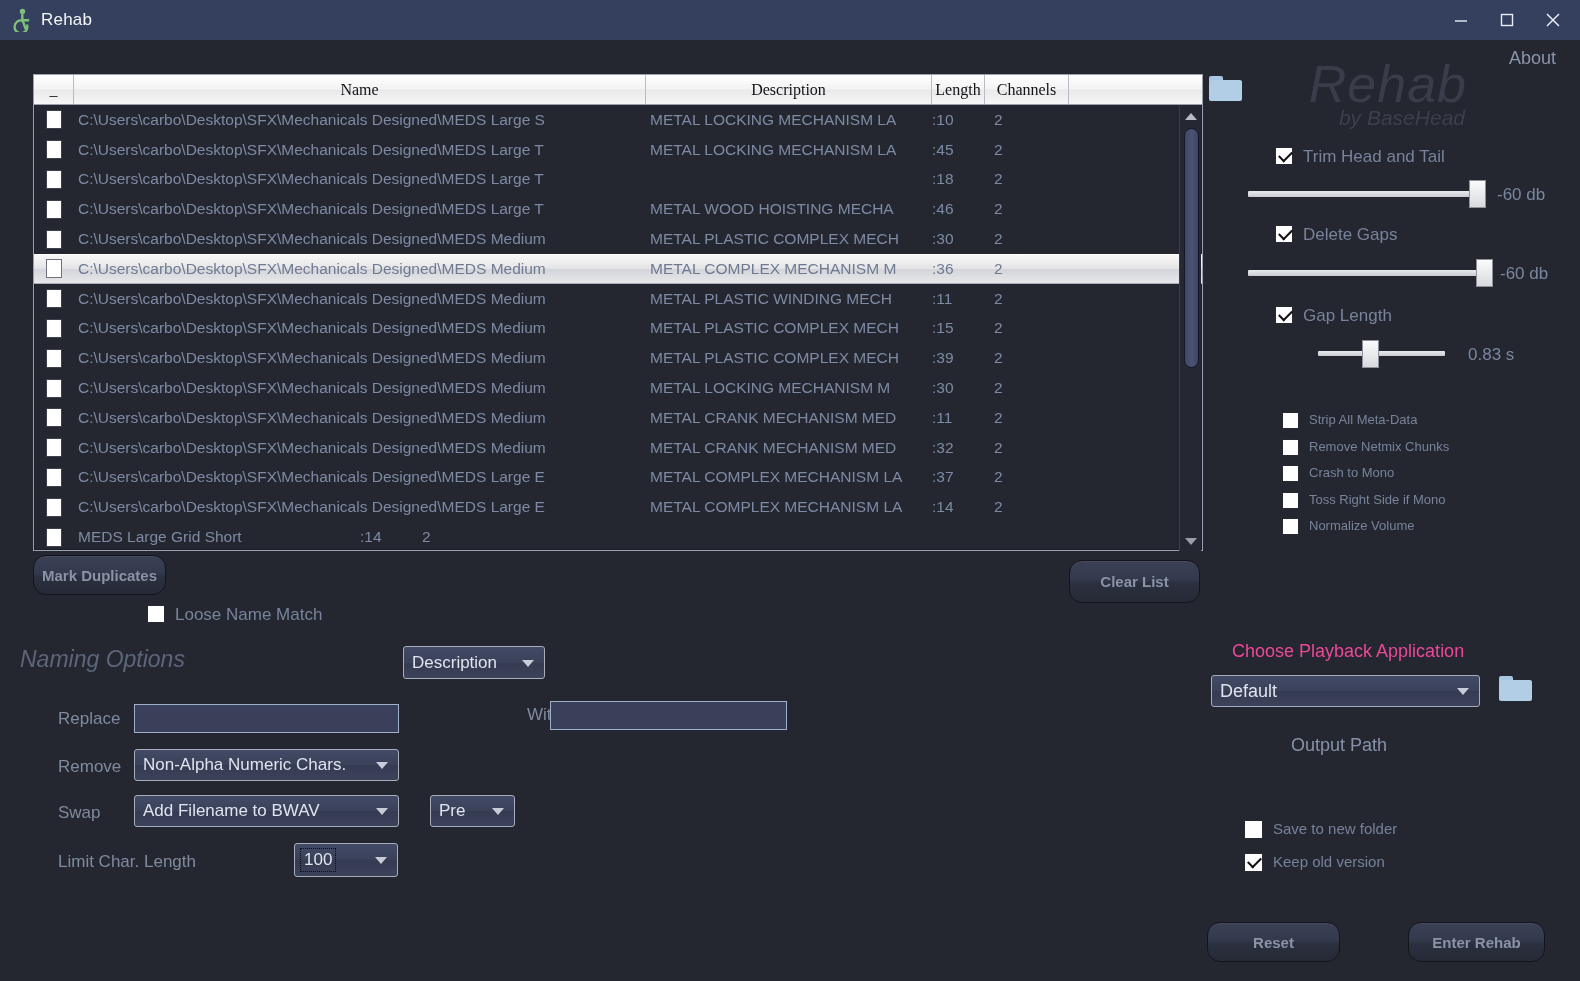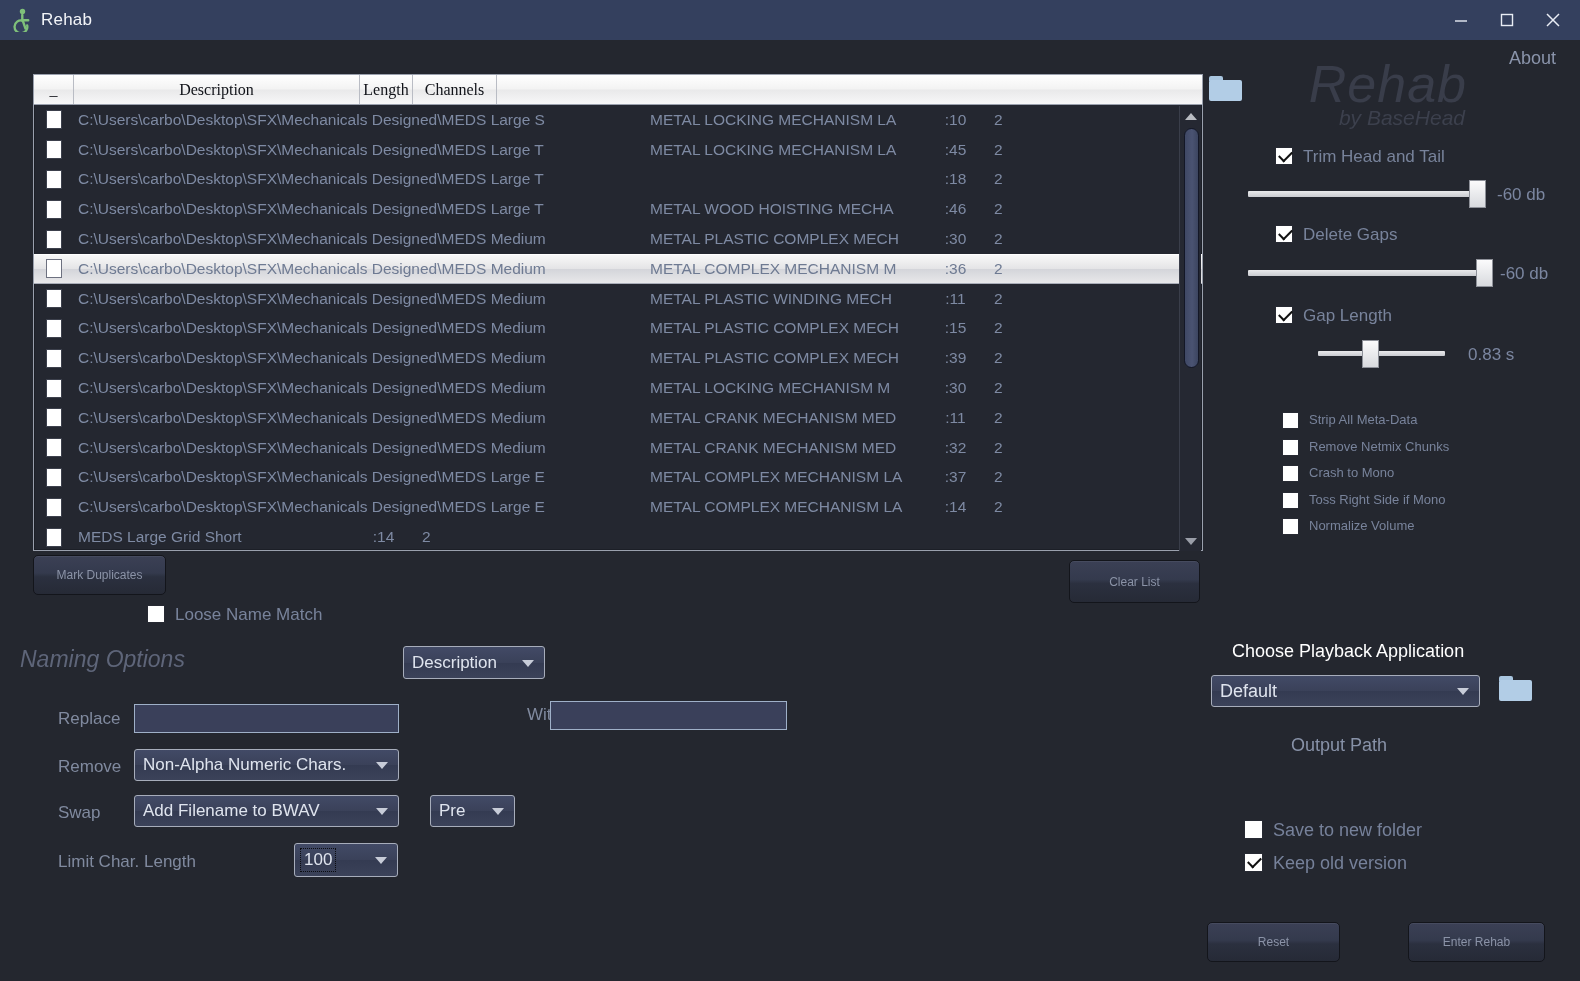--- a/index.html
+++ b/index.html
@@ -78,21 +78,21 @@
   }
   .row.selected .cb i { border: 1px solid #6d7180; }
   .cell-name {
     width: 572px; flex: none; overflow: hidden; text-overflow: clip;
     padding-left: 4px;
   }
   .cell-desc {
     width: 286px; flex: none; overflow: hidden; padding-left: 4px;
   }
   .cell-len {
-    width: 53px; flex: none; text-align: center; padding-right: 6px;
+    width: 53px; flex: none; text-align: left; padding-right: 6px;
   }
   .cell-ch {
     width: 84px; flex: none; padding-left: 9px;
   }
 
   
   #vscroll {
     position: absolute; right: 1px; top: 31px; width: 22px; height: 445px;
     background: #252832; border-left: 1px solid #3a3e4a;
   }
@@ -108,25 +108,26 @@
   #sb-thumb {
     position: absolute; left: 4px; top: 22px; width: 15px; height: 240px;
     background: linear-gradient(to right, #3f4865, #4a5372 55%, #3c4560);
     border: 1px solid #131727; border-radius: 8px;
   }
 
   
   .btn {
     background: linear-gradient(to bottom, #3b4055 0%, #343a4d 45%, #2b303f 55%, #262a36 100%);
     border: 1px solid #13151b;
-    border-radius: 5px;
+    border-radius: 13px;
     color: #8b93a7;
-    font-size: 12px;
+    font-size: 15px;
     display: flex; align-items: center; justify-content: center;
     box-shadow: inset 0 1px 0 rgba(255,255,255,.06);
+    font-weight: bold;
   }
   #btn-mark { position: absolute; left: 33px; top: 555px; width: 133px; height: 40px; }
   #btn-clear { position: absolute; left: 1069px; top: 560px; width: 131px; height: 43px; }
   #btn-reset { position: absolute; left: 1207px; top: 922px; width: 133px; height: 40px; }
   #btn-enter { position: absolute; left: 1392px; top: 922px; width: 137px; height: 40px; margin-left: 16px; }
 
   
   .chk { display: flex; align-items: flex-start; }
   .chk .box {
     width: 18px; height: 18px; background: #ffffff; border: 1px solid #272a33;
@@ -245,33 +246,33 @@
   #sl-gaplen .knob { left: 44px; }
   #sval-gaplen { left: 1468px; top: 345px; }
 
   #optlist { position: absolute; left: 1282px; top: 412px; }
   #optlist .chk { margin-bottom: 9.5px; }
   #optlist .chk .box { width: 17px; height: 17px; }
   #optlist .chk .lbl { font-size: 13px; }
 
   #lbl-playback {
     position: absolute; left: 1232px; top: 641px;
-    color: #ffffff; font-size: 18px;
+    color: #ec4899; font-size: 18px;
   }
   #ddl-playback {
     left: 1211px; top: 675px; width: 269px; height: 32px; font-size: 18px;
   }
   #folder-playback { position: absolute; left: 1499px; top: 676px; }
   #lbl-outpath {
     position: absolute; left: 1291px; top: 735px;
     color: #8892a8; font-size: 18px;
   }
   #chk-savenew { position: absolute; left: 1244px; top: 820px; }
   #chk-keepold { position: absolute; left: 1244px; top: 853px; }
-  #chk-savenew .lbl, #chk-keepold .lbl { font-size: 18px; color: #76819a; }
+  #chk-savenew .lbl, #chk-keepold .lbl { font-size: 15px; color: #76819a; }
   #chk-savenew .box, #chk-keepold .box { width: 19px; height: 19px; }
 </style>
 </head>
 <body>
 
 <div id="titlebar">
   <span id="title-icon">
     <svg width="22" height="24" viewBox="0 0 22 24">
       <circle cx="12.5" cy="3.4" r="2.7" fill="#7fc07a"></circle>
       <path d="M12.3 7 L12.3 12.2 L18.2 12.2" stroke="#7fc07a" stroke-width="2.4" fill="none" stroke-linecap="round"></path>
@@ -305,20 +306,21 @@
 <div id="logo-sub">by BaseHead</div>
 <div id="folder-top">
   <span class="folder">
     <span class="tab"></span><span class="body"></span>
   </span>
 </div>
 
 <div id="list-frame">
   <div id="list-head">
     <div class="hcell c0">_</div>
+    <div class="hcell c1">Name</div>
     <div class="hcell c2">Description</div>
     <div class="hcell c3">Length</div>
     <div class="hcell c4">Channels</div>
     <div class="hcell c5"></div>
   </div>
   <div id="list-rows">
       <div class="row">
         <span class="cb">
           <i></i>
         </span>

